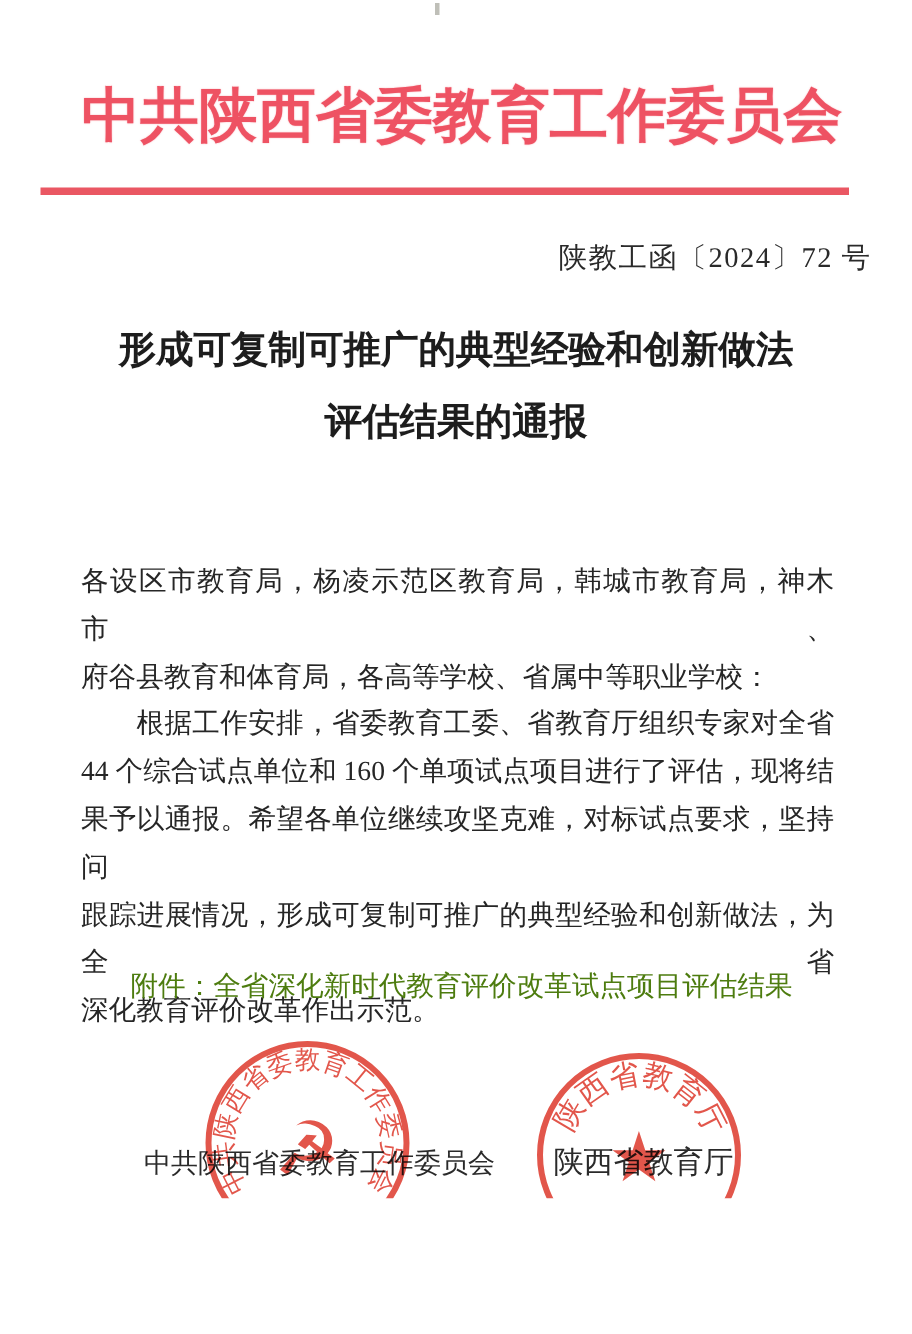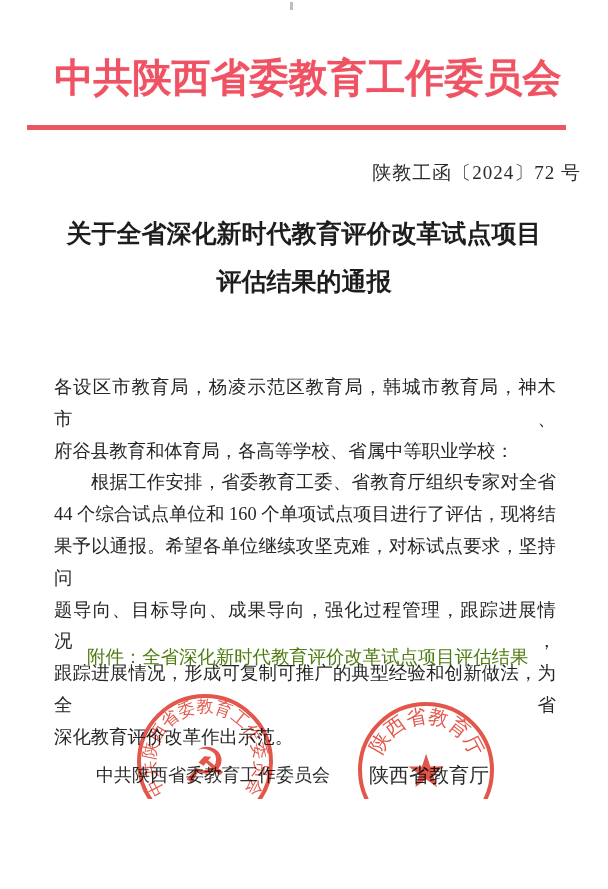--- a/index.html
+++ b/index.html
@@ -101,31 +101,30 @@
 
   <div class="artifact"></div>
 
   <div class="letterhead">中共陕西省委教育工作委员会</div>
 
   <div class="rule rule-top"></div>
 
   <div class="doc-number">陕教工函〔2024〕72 号</div>
 
   <div class="doc-title">
-    <div>关于全省深化新时代教育评价改革试点项目</div>
+    <div>形成可复制可推广的典型经验和创新做法</div>
     <div>评估结果的通报</div>
   </div>
 
   <div class="body-text">
     <div class="bline jl">各设区市教育局，杨凌示范区教育局，韩城市教育局，神木市、</div>
     <div class="bline">府谷县教育和体育局，各高等学校、省属中等职业学校：</div>
     <div class="bline jl ind">根据工作安排，省委教育工委、省教育厅组织专家对全省</div>
     <div class="bline jl">44 个综合试点单位和 160 个单项试点项目进行了评估，现将结</div>
     <div class="bline jl">果予以通报。希望各单位继续攻坚克难，对标试点要求，坚持问</div>
-    <div class="bline jl">题导向、目标导向、成果导向，强化过程管理，跟踪进展情况，</div>
     <div class="bline jl">跟踪进展情况，形成可复制可推广的典型经验和创新做法，为全省</div>
     <div class="bline">深化教育评价改革作出示范。</div>
   </div>
 
   <div class="attachment">附件：全省深化新时代教育评价改革试点项目评估结果</div>
 
   <div class="sig sig-org">中共陕西省委教育工作委员会</div>
 
   <div class="sig sig-gov">陕西省教育厅</div>
 

